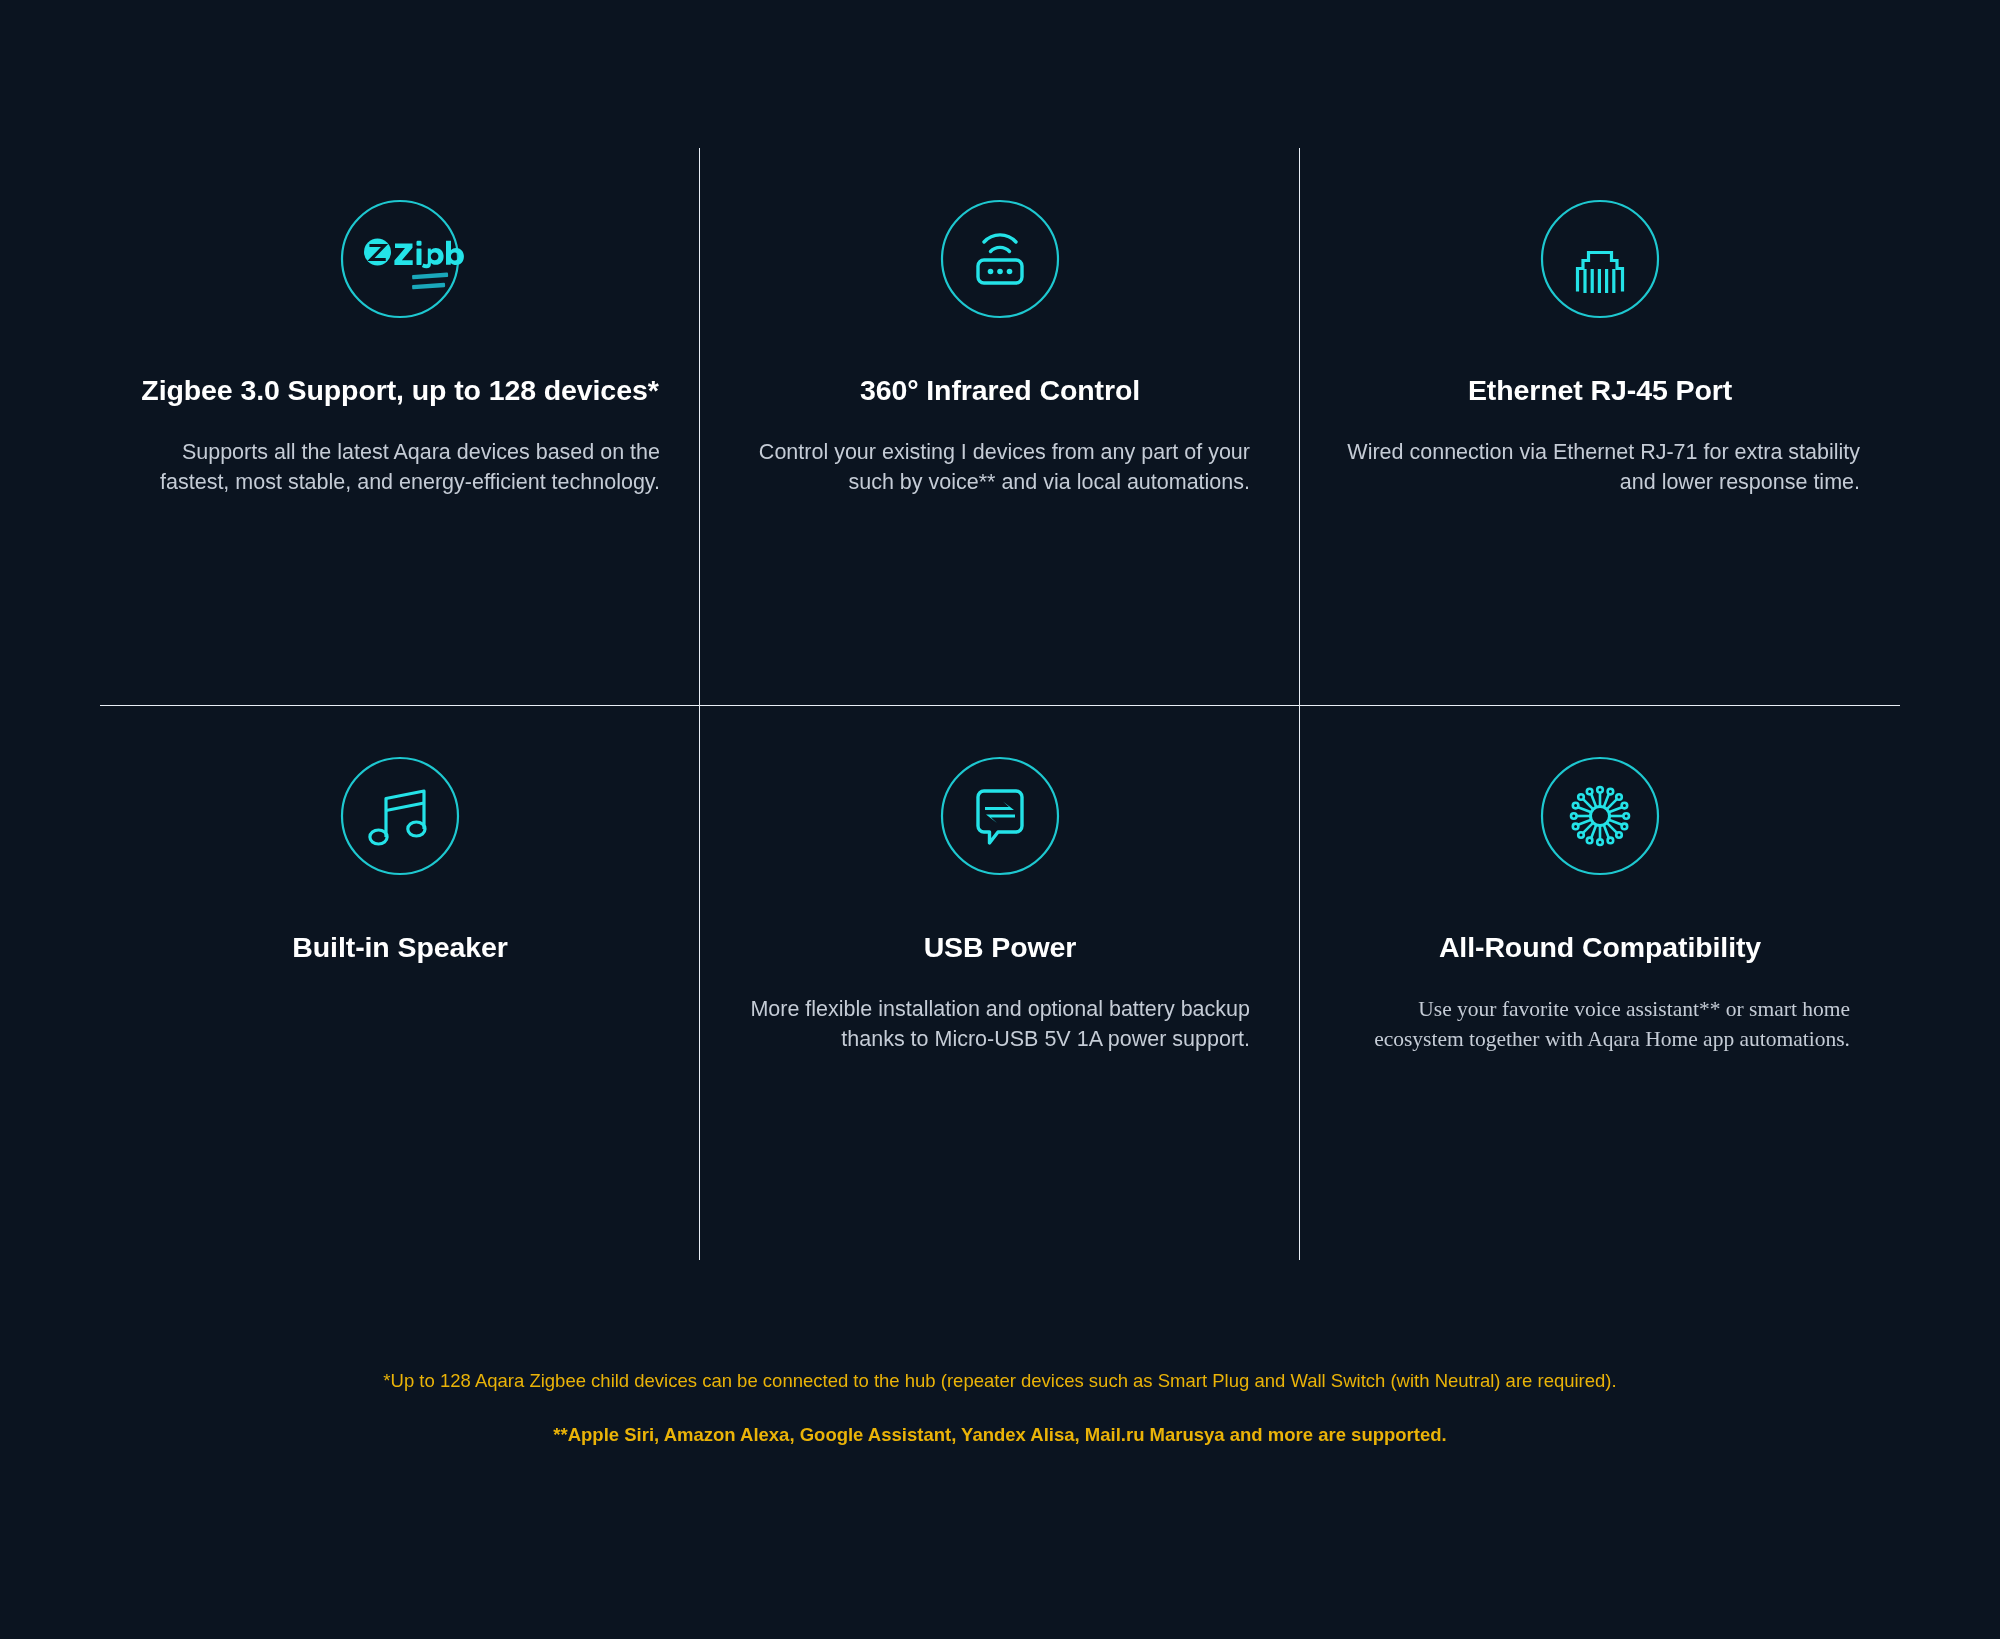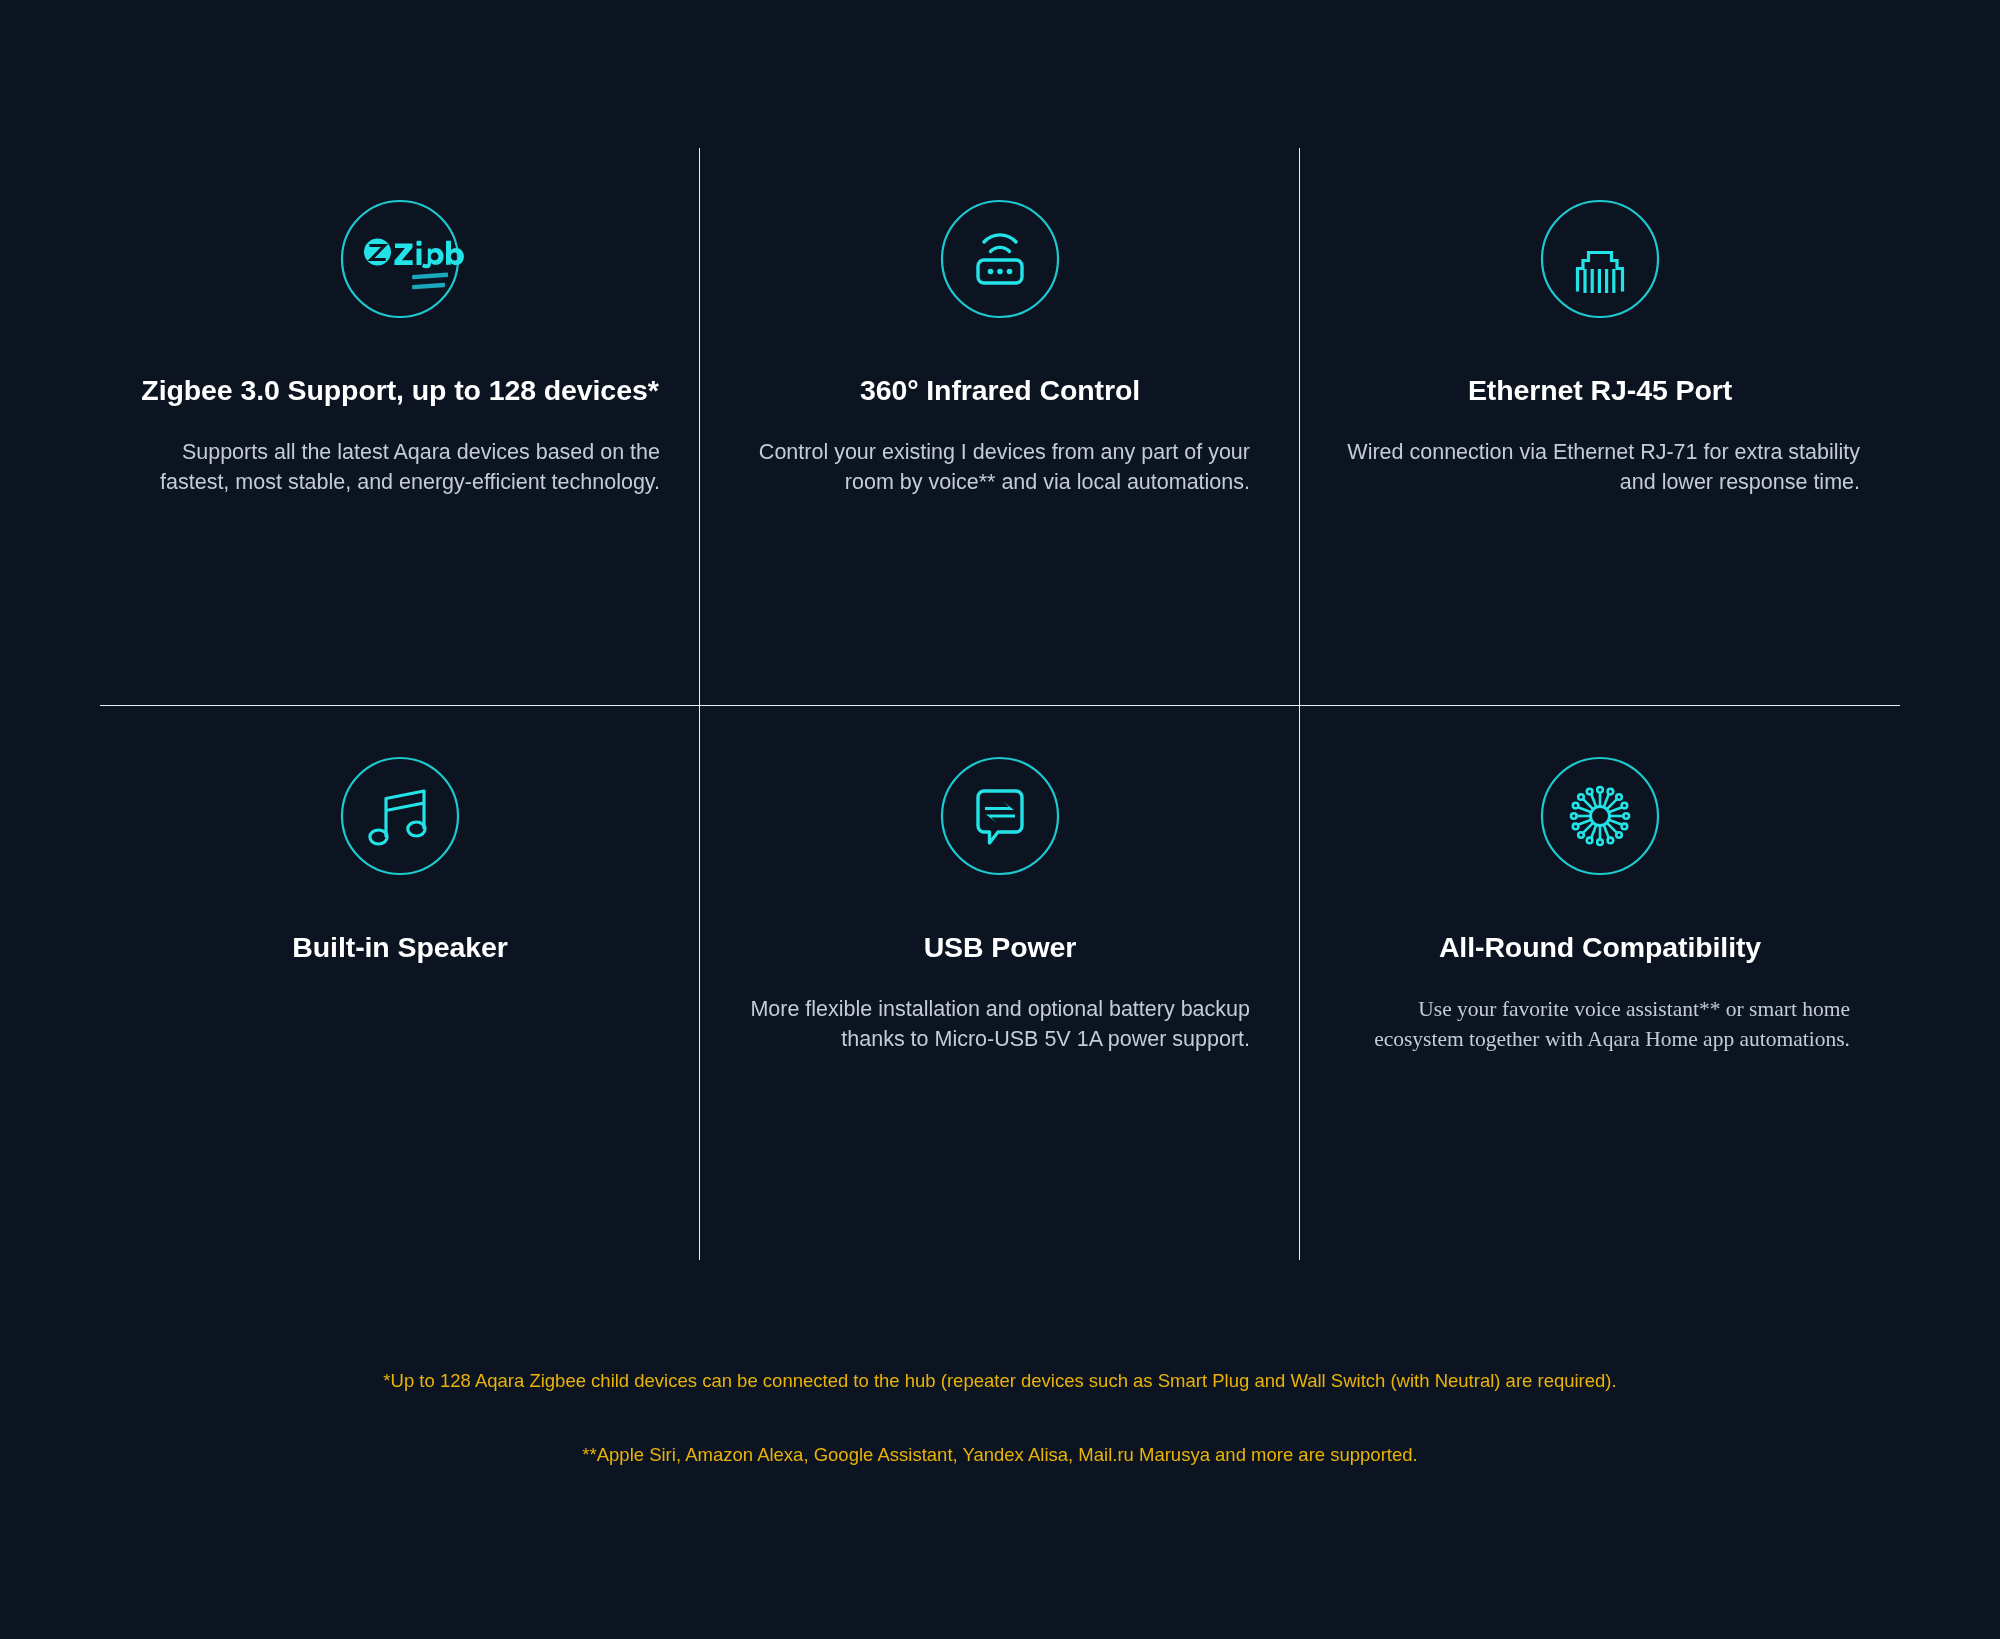--- a/index.html
+++ b/index.html
@@ -109,21 +109,21 @@
     width: 2000px;
     text-align: center;
   }
 
   .footnote {
     font-size: 18.5px;
     line-height: 1.4;
     color: #eab308;
   }
 
-  .footnote + .footnote { margin-top: 48px; }
+  .footnote + .footnote { margin-top: 28px; font-weight: bold; }
 </style>
 </head>
 <body>
 
 <div class="page">
 
   <div class="feature-grid">
 
     <div class="feature-cell cell-1 vdiv-right">
       <div class="icon-wrap">
@@ -155,21 +155,21 @@
           <circle cx="67" cy="67" r="58" stroke="#1ec8d0" stroke-width="2.2"></circle>
           <rect x="45" y="68" width="44" height="23" rx="6" stroke="#24e3e8" stroke-width="3.4"></rect>
           <circle cx="57.5" cy="79.5" r="2.8" fill="#24e3e8"></circle>
           <circle cx="67" cy="79.5" r="2.8" fill="#24e3e8"></circle>
           <circle cx="76.5" cy="79.5" r="2.8" fill="#24e3e8"></circle>
           <path d="M57.5 59.5a13 13 0 0 1 19 0" stroke="#24e3e8" stroke-width="3.4" stroke-linecap="round"></path>
           <path d="M51 50a21.5 21.5 0 0 1 32 0" stroke="#24e3e8" stroke-width="3.4" stroke-linecap="round"></path>
         </svg>
       </div>
       <div class="feature-title">360° Infrared Control</div>
-      <div class="feature-desc">Control your existing I devices from any part of your room by voice** and via local automations.</div>
+      <div class="feature-desc">Control your existing I devices from any part of your such by voice** and via local automations.</div>
     </div>
 
     <div class="feature-cell cell-3">
       <div class="icon-wrap">
         <svg width="134" height="134" viewBox="0 0 134 134" fill="none">
           <circle cx="67" cy="67" r="58" stroke="#1ec8d0" stroke-width="2.2"></circle>
           <path d="M44.5 99.5V76.5h5.5v-8h5.5v-8h23v8h5.5v8h5.5v23" stroke="#24e3e8" stroke-width="3.2" fill="none" stroke-linejoin="miter"></path>
           <g stroke="#24e3e8" stroke-width="3.2" stroke-linecap="butt">
             <line x1="52" y1="77" x2="52" y2="101"></line>
             <line x1="59.2" y1="77" x2="59.2" y2="101"></line>

